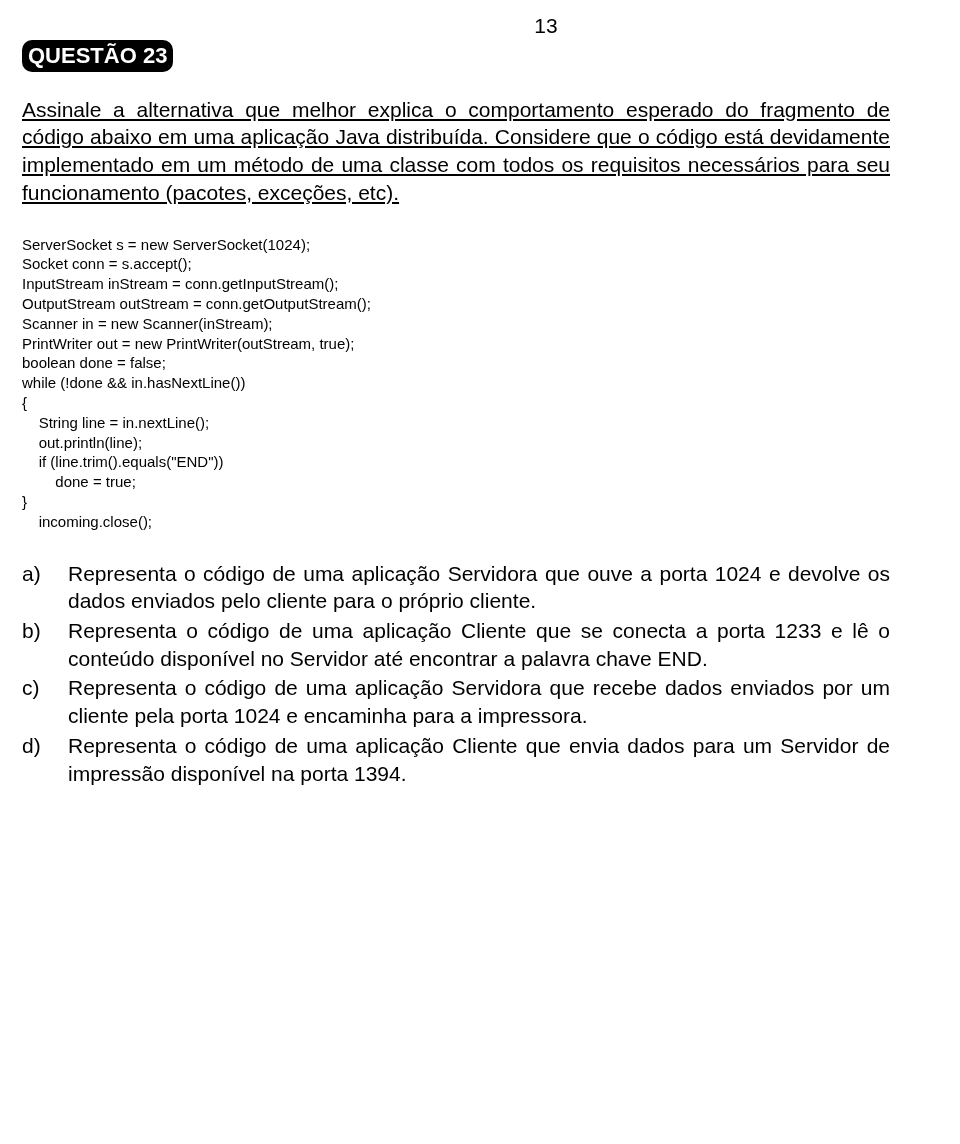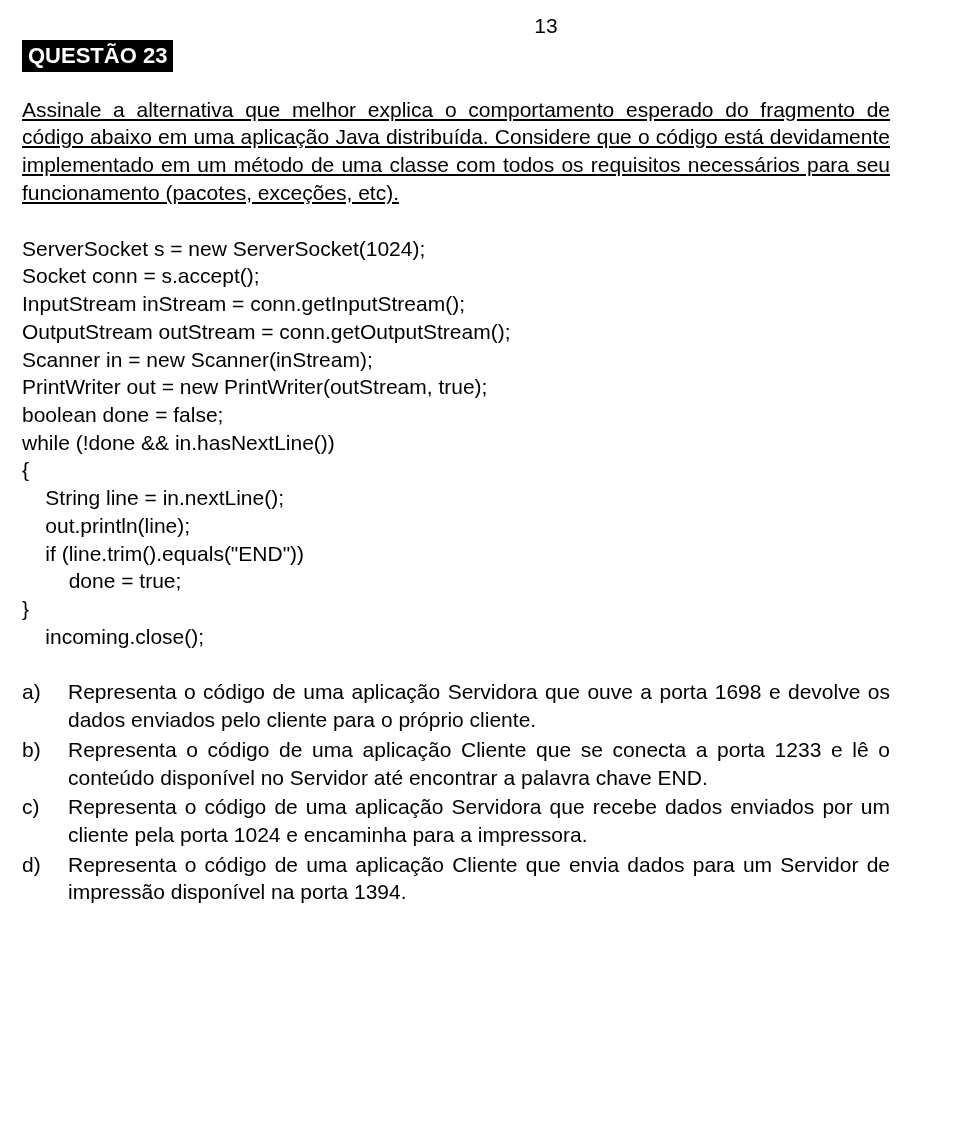--- a/index.html
+++ b/index.html
@@ -25,29 +25,30 @@
   }
   .question-title {
     display: inline-block;
     background: #000;
     color: #fff;
     font-weight: bold;
     padding: 1px 6px 2px 6px;
     font-size: 22px;
     margin-bottom: 24px;
     margin-top: -28px;
+    border-radius: 10px;
   }
   .para {
     text-align: justify;
     margin: 0 0 28px 0;
     text-decoration: underline;
   }
   .code-block {
     font-family: Verdana, Geneva, sans-serif;
-    font-size: 21px;
+    font-size: 15px;
     white-space: pre;
     margin: 0 0 28px 0;
     line-height: 1.32;
   }
   .options {
     margin: 0;
     padding: 0;
   }
   .opt {
     display: flex;
@@ -85,21 +86,21 @@
     String line = in.nextLine();
     out.println(line);
     if (line.trim().equals("END"))
         done = true;
 }
     incoming.close();</div>
 
 <div class="options">
   <div class="opt">
     <div class="label">a)</div>
-    <div class="text">Representa o código de uma aplicação Servidora que ouve a porta 1698 e devolve os dados enviados pelo cliente para o próprio cliente.</div>
+    <div class="text">Representa o código de uma aplicação Servidora que ouve a porta 1024 e devolve os dados enviados pelo cliente para o próprio cliente.</div>
   </div>
   <div class="opt">
     <div class="label">b)</div>
     <div class="text">Representa o código de uma aplicação Cliente que se conecta a porta 1233 e lê o conteúdo disponível no Servidor até encontrar a palavra chave END.</div>
   </div>
   <div class="opt">
     <div class="label">c)</div>
     <div class="text">Representa o código de uma aplicação Servidora que recebe dados enviados por um cliente pela porta 1024 e encaminha para a impressora.</div>
   </div>
   <div class="opt">

